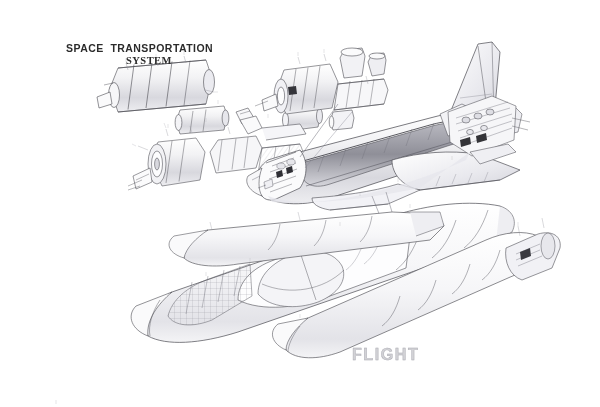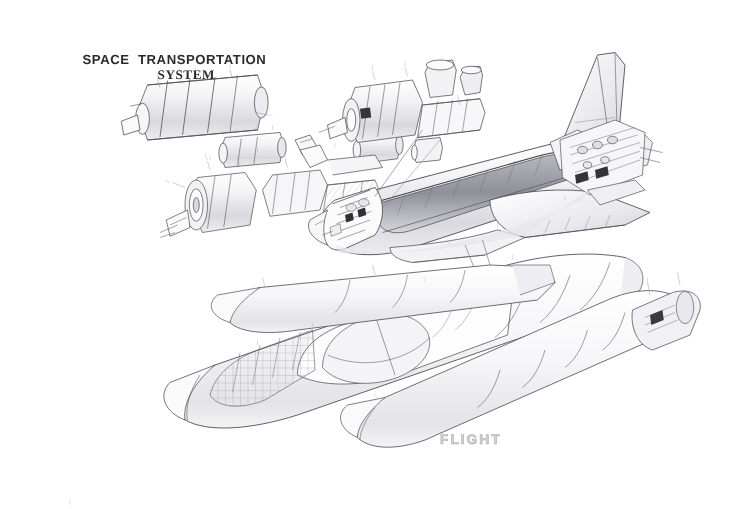--- a/index.html
+++ b/index.html
@@ -9,21 +9,21 @@
   #stage{position:relative;width:600px;height:407px;background:#ffffff;}
   #art{position:absolute;inset:0;width:600px;height:407px;display:block;}
   .ttl{position:absolute;left:66px;top:42px;width:200px;
        font-family:"Liberation Sans",sans-serif;
        font-weight:bold;font-size:10.5px;letter-spacing:.45px;
        color:#2b2b2b;line-height:12.5px;}
   .ttl .l1{display:block;white-space:pre;}
   .ttl .l2{display:block;text-align:center;padding-right:34px;font-family:Liberation Serif, serif;}
   .flight{position:absolute;left:352px;top:346px;
        font-family:"Liberation Sans",sans-serif;
-       font-weight:bold;font-size:11px;letter-spacing:1.6px;
+       font-weight:bold;font-size:16px;letter-spacing:1.6px;
        color:#d2d2d6;
        -webkit-text-stroke:.45px #a9a9b0;
        text-shadow:0 1px 0 #ffffff;}
 </style>
 </head>
 <body>
 
 <div id="stage">
 
   <svg id="art" viewBox="0 0 600 407">

